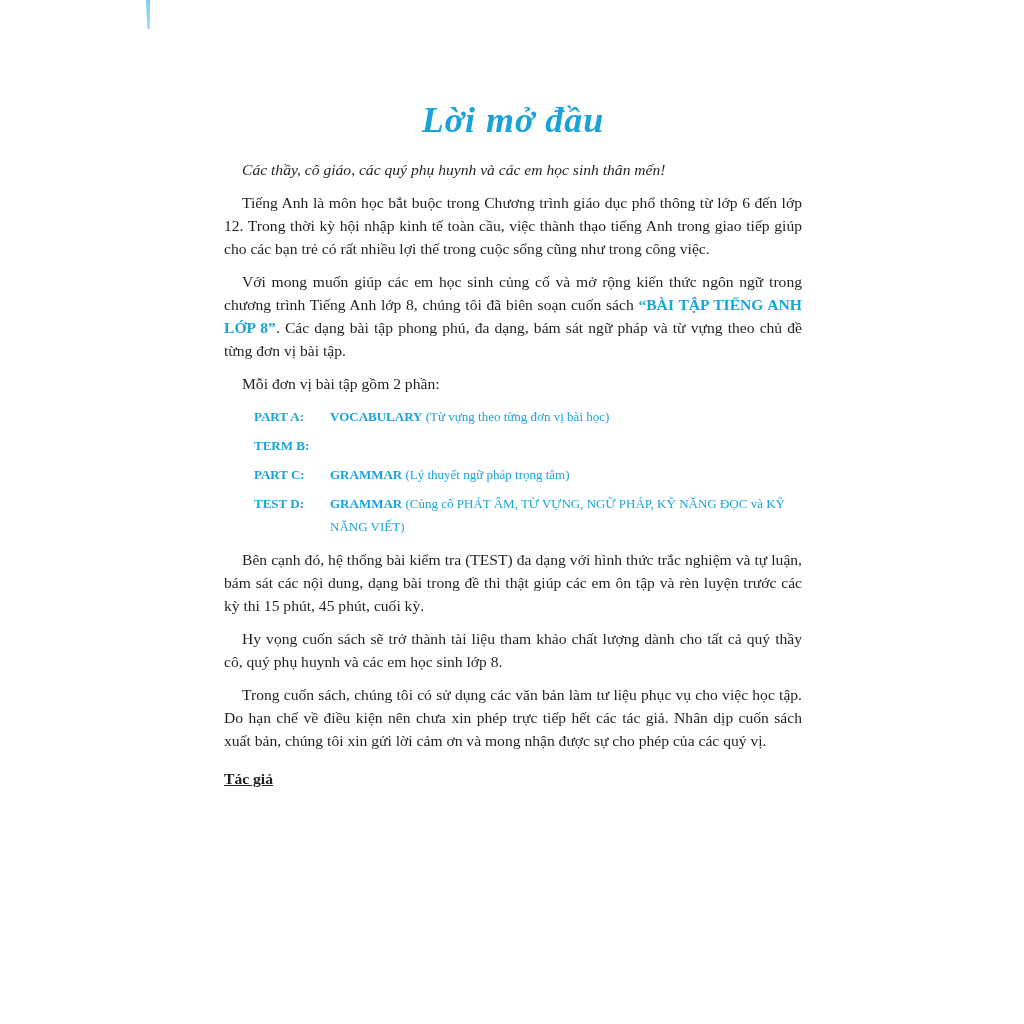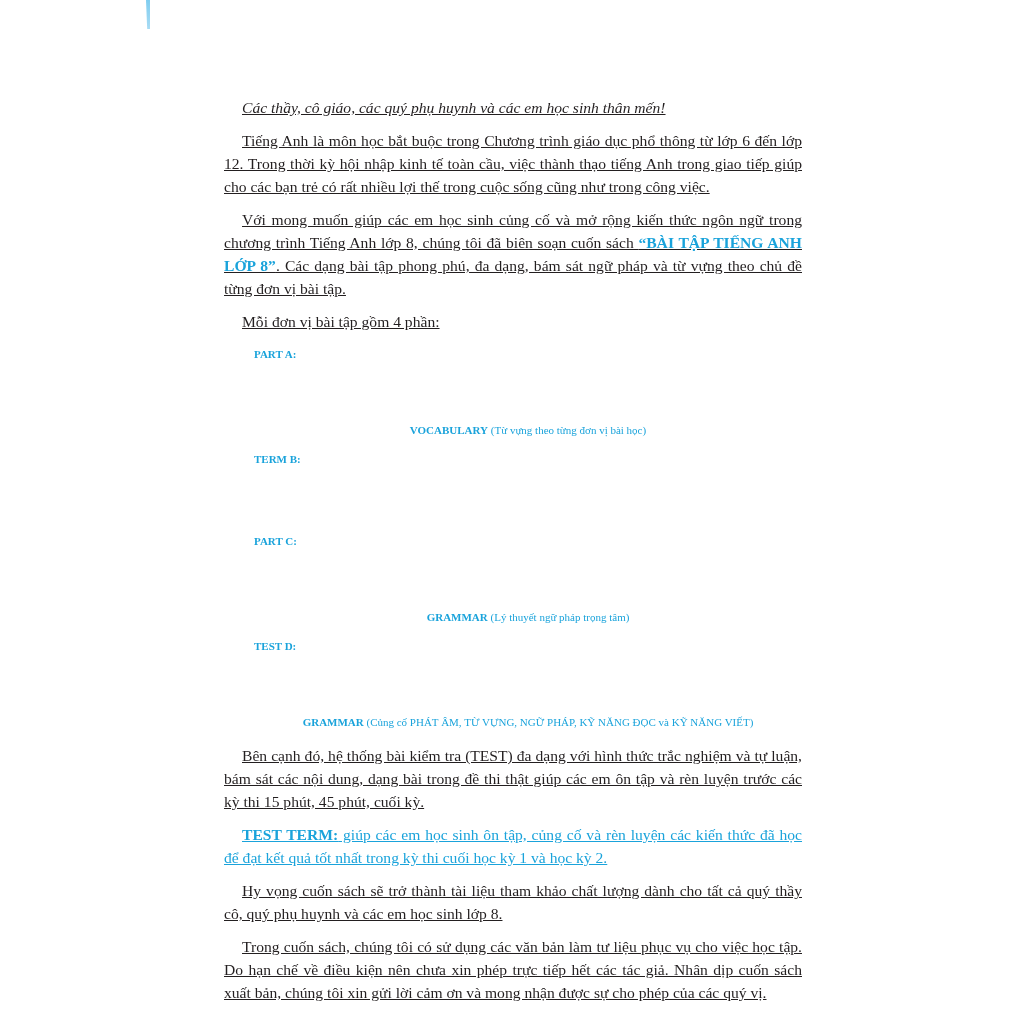--- a/index.html
+++ b/index.html
@@ -40,66 +40,65 @@
       margin: 4px 0 18px 0;
       letter-spacing: 1px;
       line-height: 40px;
     }
     p {
       margin: 0 0 10px 0;
       font-size: 15.6px;
       line-height: 23px;
       text-align: justify;
       text-indent: 18px;
-      text-decoration: underline;
     }
     .italic { font-style: italic; }
     .accent { color: #1aa3db; }
     .bold { font-weight: bold; }
     .parts {
       margin: 0 0 10px 0;
       padding-left: 30px;
     }
     .part-row {
       display: flex;
-      font-size: 11px;
+      font-size: 13px;
       line-height: 23px;
       color: #1aa3db;
       margin-bottom: 6px;
-      flex-direction: column;
     }
     .part-label {
       width: 76px;
       flex: 0 0 76px;
       font-weight: bold;
     }
-    .part-text { flex: 1; text-align: center; }
+    .part-text { flex: 1; }
     .signature {
-      text-align: center;
+      text-align: left;
       padding-right: 88px;
       font-weight: bold;
       font-size: 15.6px;
       margin-top: 18px;
       text-decoration: underline;
     }
   </style>
 </head>
 <body>
 
 <div class="corner-mark"></div>
 
 <div class="page">
+  <div class="title">Lời mở đầu</div>
 
   <p class="italic">Các thầy, cô giáo, các quý phụ huynh và các em học sinh thân mến!</p>
 
   <p>Tiếng Anh là môn học bắt buộc trong Chương trình giáo dục phổ thông từ lớp 6 đến lớp 12. Trong thời kỳ hội nhập kinh tế toàn cầu, việc thành thạo tiếng Anh trong giao tiếp giúp cho các bạn trẻ có rất nhiều lợi thế trong cuộc sống cũng như trong công việc.</p>
 
   <p><span>Với mong muốn giúp các em học sinh củng cố và mở rộng kiến thức ngôn ngữ trong chương trình Tiếng Anh lớp 8, chúng tôi đã biên soạn cuốn sách </span><span class="accent bold">“BÀI TẬP TIẾNG ANH LỚP 8”</span><span>. Các dạng bài tập phong phú, đa dạng, bám sát ngữ pháp và từ vựng theo chủ đề từng đơn vị bài tập.</span></p>
 
-  <p>Mỗi đơn vị bài tập gồm 4 phần:</p>
+  <p>Mỗi đơn vị bài tập gồm 2 phần:</p>
 
   <div class="parts">
     <div class="part-row">
       <span class="part-label">PART A:</span>
       <span class="part-text"><b>VOCABULARY</b><span> (Từ vựng theo từng đơn vị bài  học)</span></span>
     </div>
     <div class="part-row">
       <span class="part-label">TERM B:</span>
     </div>
     <div class="part-row">
@@ -108,21 +107,20 @@
     </div>
     <div class="part-row">
       <span class="part-label">TEST D:</span>
       <span class="part-text"><b>GRAMMAR</b><span> (Củng cố PHÁT ÂM, TỪ VỰNG, NGỮ PHÁP, KỸ NĂNG ĐỌC và KỸ NĂNG VIẾT)</span></span>
     </div>
   </div>
 
   <p>Bên cạnh đó, hệ thống bài kiểm tra (TEST) đa dạng với hình thức trắc nghiệm và tự luận, bám sát các nội dung, dạng bài trong đề thi thật giúp các em ôn tập và rèn luyện trước các kỳ thi 15 phút, 45 phút, cuối kỳ.</p>
 
 
-  <p class="accent"><b>TEST TERM:</b><span> giúp các em học sinh ôn tập, củng cố và rèn luyện các kiến thức đã học để đạt kết quả tốt nhất trong kỳ thi cuối học kỳ 1 và học kỳ 2.</span></p>
 
   <p>Hy vọng cuốn sách sẽ trở thành tài liệu tham khảo chất lượng dành cho tất cả quý thầy cô, quý phụ huynh và các em học sinh lớp 8.</p>
 
   <p>Trong cuốn sách, chúng tôi có sử dụng các văn bản làm tư liệu phục vụ cho việc học tập. Do hạn chế về điều kiện nên chưa xin phép trực tiếp hết các tác giả. Nhân dịp cuốn sách xuất bản, chúng tôi xin gửi lời cảm ơn và mong nhận được sự cho phép của các quý vị.</p>
 
 
 
   <div class="signature">Tác giả</div>
 </div>
 

